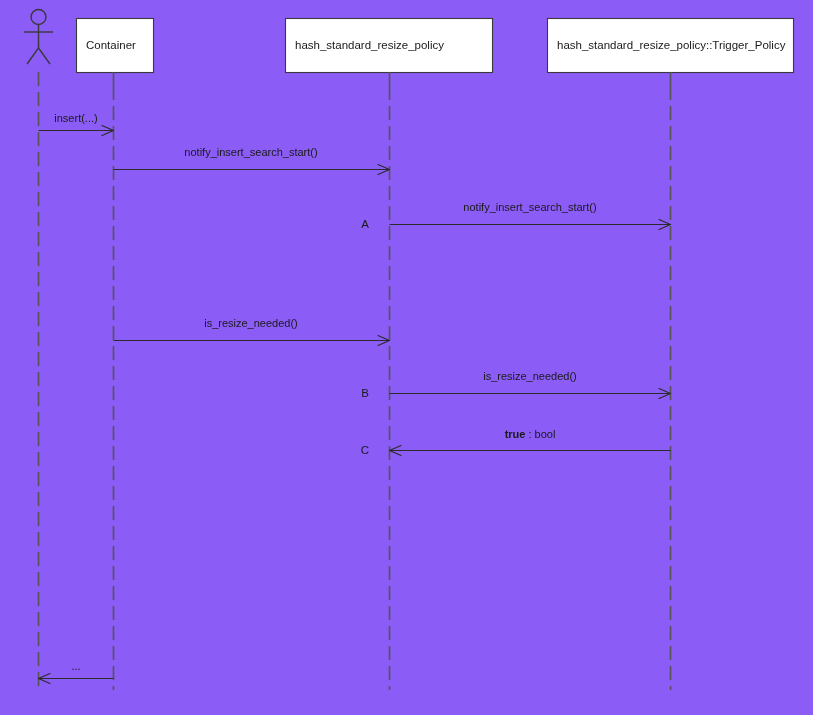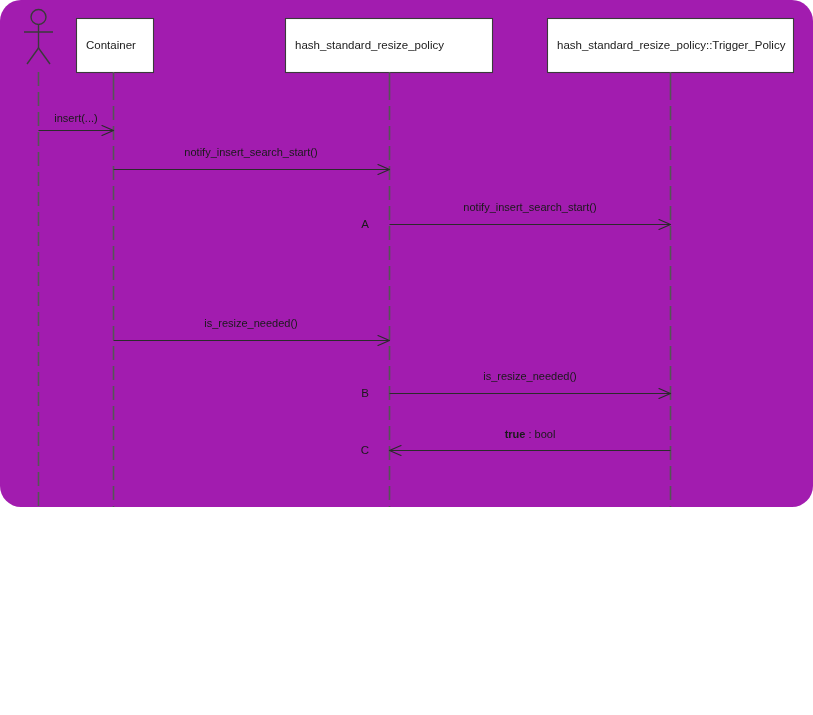--- a/index.html
+++ b/index.html
@@ -8,24 +8,23 @@
     padding: 0;
     background: #ffffff;
   }
   body {
     font-family: "Liberation Sans", sans-serif;
     -webkit-font-smoothing: antialiased;
   }
   #diagram-root {
     position: relative;
     width: 813px;
-    height: 507px;
+    height: 715px;
     overflow: hidden;
-    background: #a21caf;
-    border-radius: 21px;
+    background: #8b5cf6;
   }
   #diagram-svg {
     position: absolute;
     top: 0;
     left: 0;
     width: 813px;
     height: 715px;
     display: block;
   }
   .lifeline-box-label,

